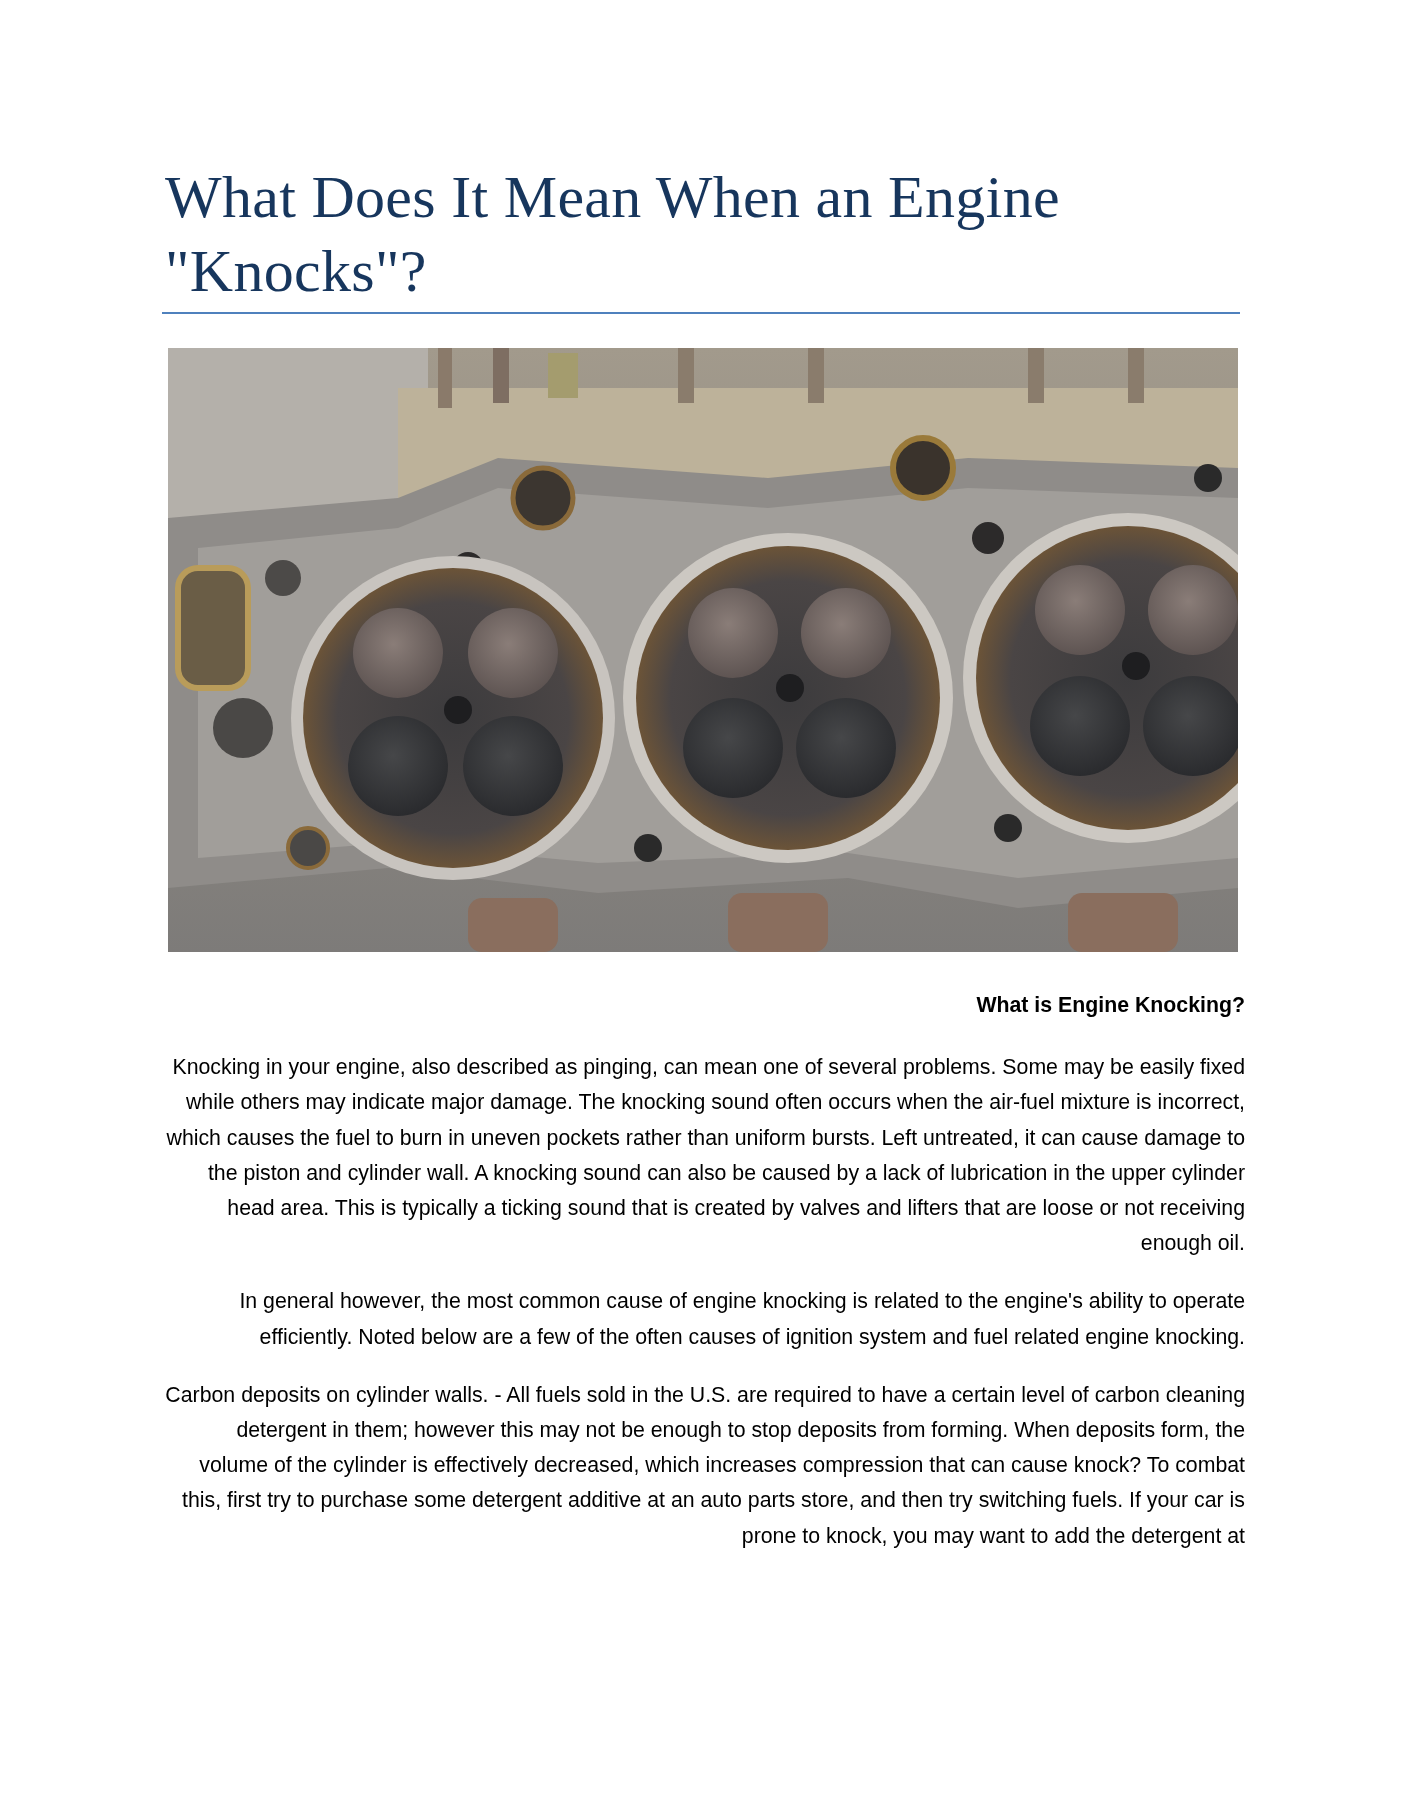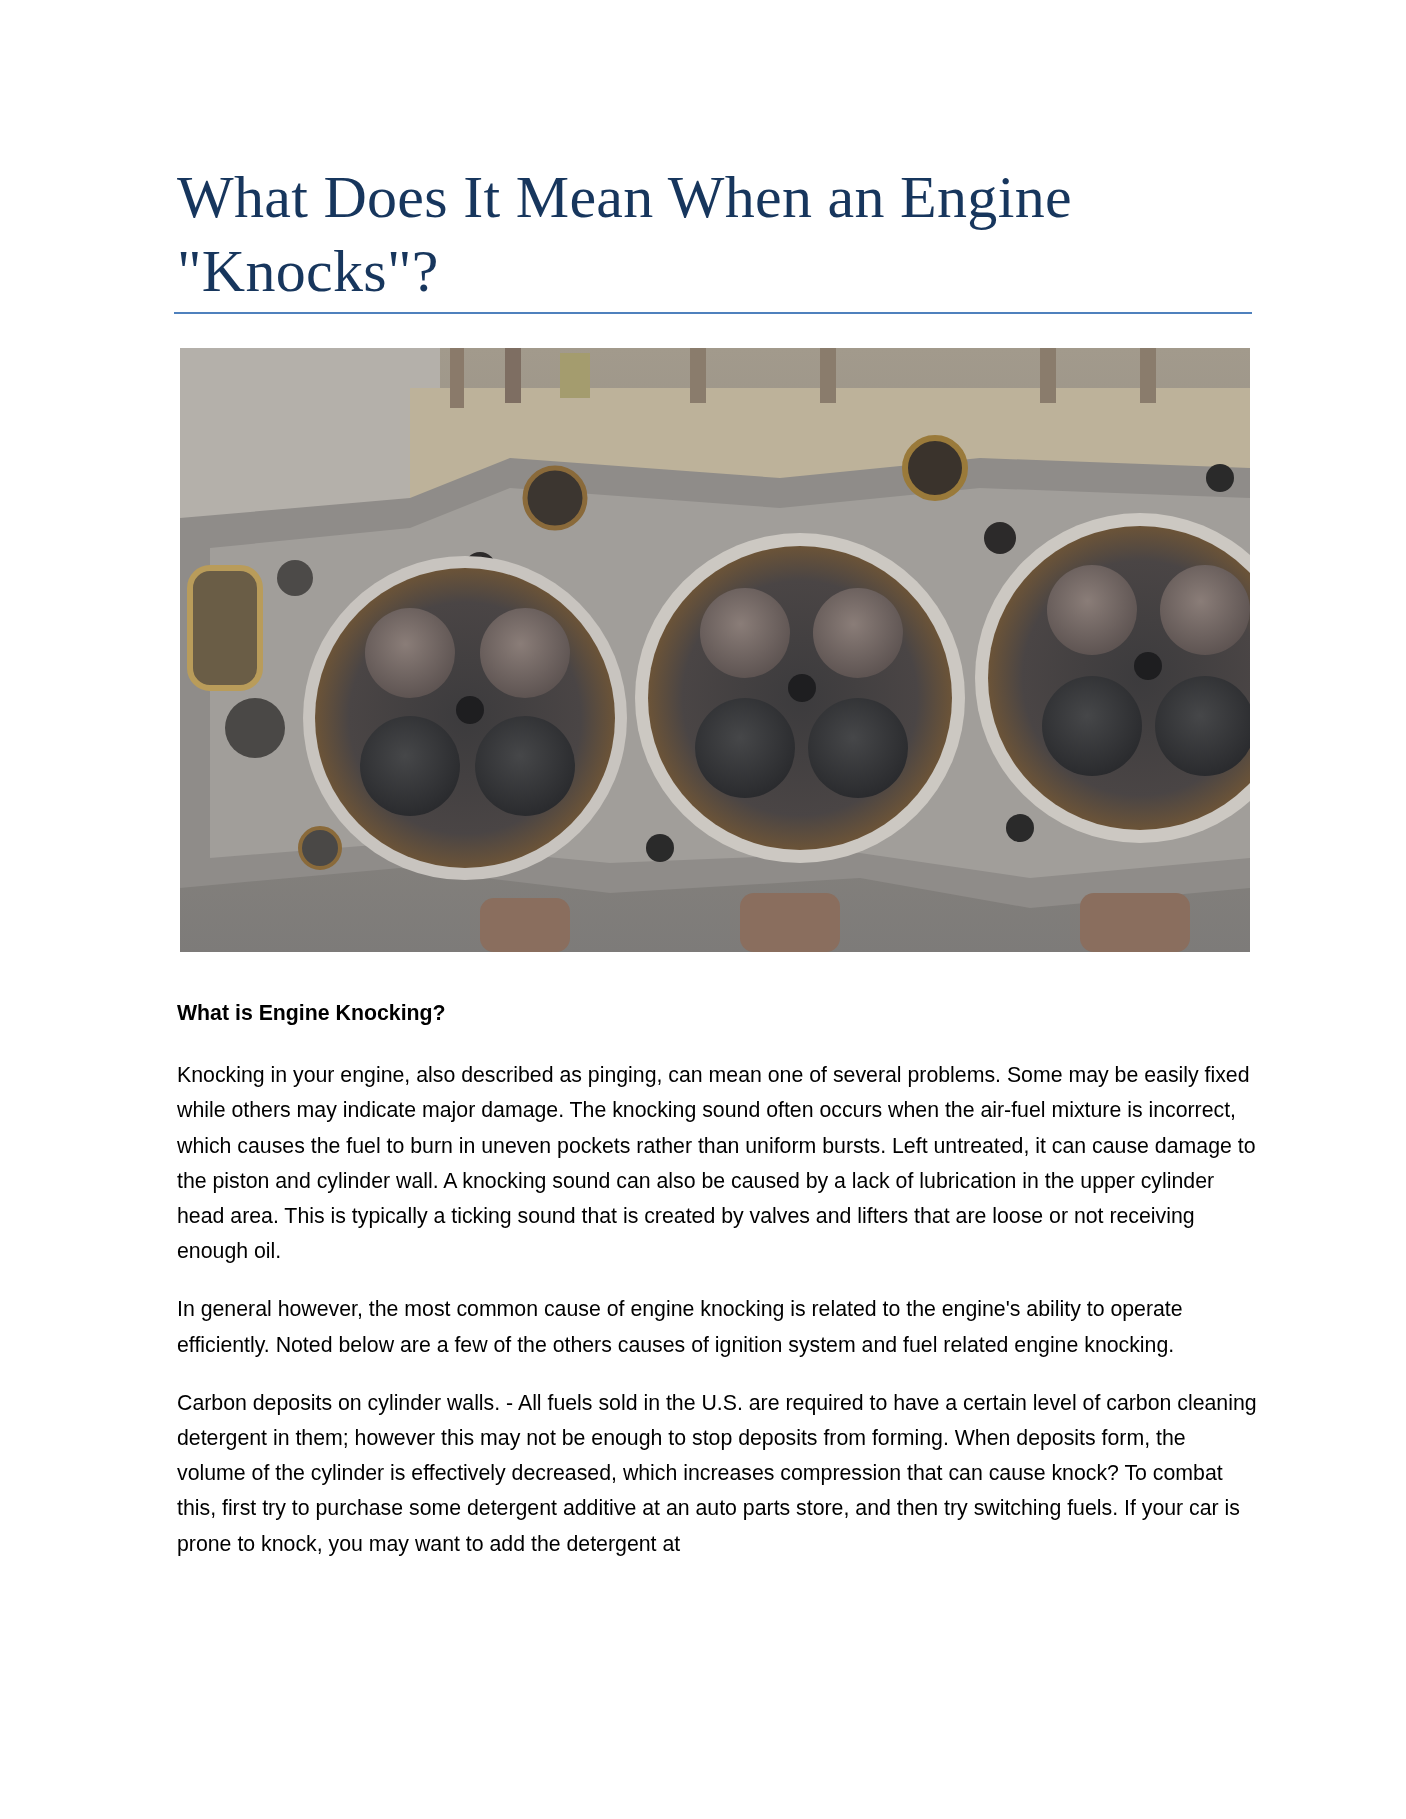--- a/index.html
+++ b/index.html
@@ -1,23 +1,23 @@
 <!DOCTYPE html>
 <html><head>
 <meta charset="utf-8">
 <style>
   html,body{margin:0;padding:0;background:#ffffff;}
   body{width:1406px;height:1819px;position:relative;overflow:hidden;font-family:"Liberation Sans",sans-serif;color:#000;}
-  .page{position:absolute;left:12px;top:0;width:1366px;height:1819px;background:#fff;}
+  .page{position:absolute;left:0;top:0;width:1366px;height:1819px;background:#fff;}
   .title{position:absolute;left:165px;top:160px;width:1080px;font-family:"Liberation Serif",serif;font-size:60px;line-height:74px;color:#17365d;font-weight:normal;margin:0;letter-spacing:0.3px;}
   .title-rule{position:absolute;left:162px;top:312px;width:1078px;height:2px;background:#4f81bd;}
   .photo{position:absolute;left:168px;top:348px;width:1070px;height:604px;overflow:hidden;background:#8d8a86;}
   .photo svg{display:block;width:100%;height:100%;}
   .content{position:absolute;left:165px;top:980px;width:1080px;font-size:21.3px;line-height:35.2px;}
-  .content p{margin:16px 0 23px 0;}
+  .content p{margin:8px 0 23px 0;text-align:right;}
   .subhead{font-weight:bold;margin-bottom:27px !important;}
   .bold{font-weight:normal;}
 </style>
 </head>
 <body>
 
 <div class="page">
 
   <h1 class="title">What Does It Mean When an Engine "Knocks"?</h1>
   <div class="title-rule"></div>
@@ -100,17 +100,17 @@
 
       <rect x="300" y="550" width="90" height="54" rx="14" fill="#8a6e5e"></rect>
       <rect x="560" y="545" width="100" height="59" rx="14" fill="#8a6e5e"></rect>
       <rect x="900" y="545" width="110" height="59" rx="14" fill="#8a6e5e"></rect>
     </svg>
   </div>
 
   <div class="content">
     <p class="subhead">What is Engine Knocking?</p>
     <p>Knocking in your engine, also described as pinging, can mean one of several problems. Some may be easily fixed while others may indicate major damage. The knocking sound often occurs when the air-fuel mixture is incorrect, which causes the fuel to burn in uneven pockets rather than uniform bursts. Left untreated, it can cause damage to the piston and cylinder wall. A knocking sound can also be caused by a lack of lubrication in the upper cylinder head area. This is typically a ticking sound that is created by valves and lifters that are loose or not receiving enough oil.</p>
-    <p>In general however, the most common cause of engine knocking is related to the engine's ability to operate efficiently. Noted below are a few of the others causes of ignition system and fuel related engine knocking.</p>
+    <p>In general however, the most common cause of engine knocking is related to the engine's ability to operate efficiently. Noted below are a few of the often causes of ignition system and fuel related engine knocking.</p>
     <p><span class="bold">Carbon deposits on cylinder walls.</span><span> - All fuels sold in the U.S. are required to have a certain level of carbon cleaning detergent in them; however this may not be enough to stop deposits from forming. When deposits form, the volume of the cylinder is effectively decreased, which increases compression that can cause knock? To combat this, first try to purchase some detergent additive at an auto parts store, and then try switching fuels. If your car is prone to knock, you may want to add the detergent at</span></p>
   </div>
 
 </div>
 
 </body></html>

